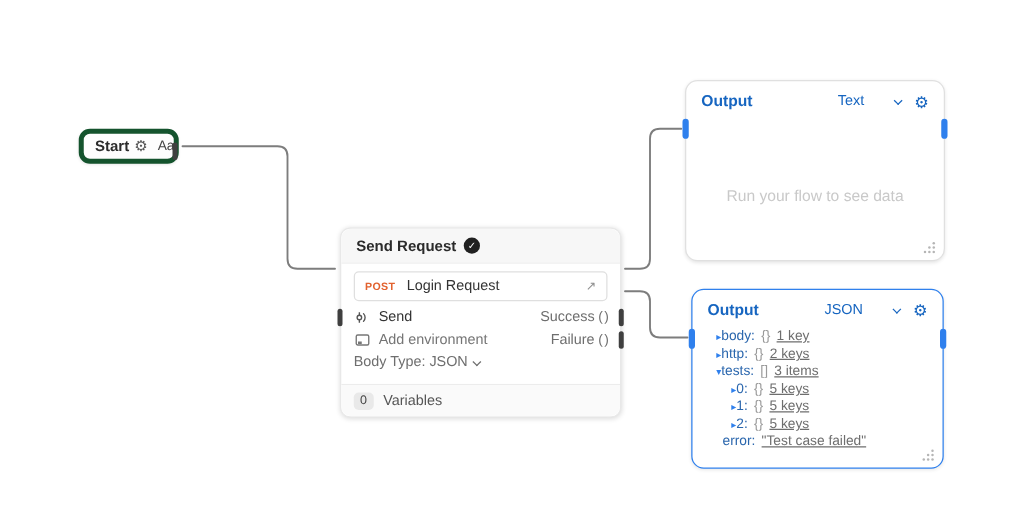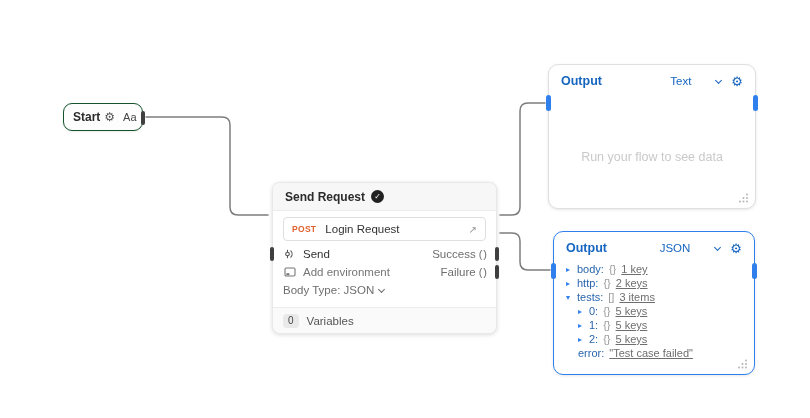--- a/index.html
+++ b/index.html
@@ -4,26 +4,26 @@
 <style>
   * { margin:0; padding:0; box-sizing:border-box; }
   body { font-family: "Liberation Sans", sans-serif; background:#fff; }
   .canvas { position:relative; width:810px; height:418px; background:#ffffff; overflow:hidden; }
 
   
   .wires { position:absolute; left:0; top:0; width:810px; height:418px; }
   .wires path { fill:none; stroke:#7d7d7d; stroke-width:1.5; stroke-linecap:round; }
 
   
-  .node { position:absolute; background:#fff; }
+  .node { position:absolute; background:#fff;text-align:right; }
   .port-dark { position:absolute; width:4px; height:14px; background:#3f3f3f; border-radius:2px; z-index:5; }
   .port-blue { position:absolute; width:5px; height:16px; background:#2f80ed; border-radius:2.5px; z-index:5; }
 
   
-  .start-node { left:63px; top:103px; width:80px; height:28px; border:1px solid #14532d;
+  .start-node { left:63px; top:103px; width:80px; height:28px; border:4px solid #14532d;
     border-radius:9px; background:#fdfdfd; box-shadow:0 1px 2px rgba(0,0,0,.08);
     display:flex; align-items:center; padding:0 7px 0 9px; gap:4px; z-index:4; }
   .start-label { font-size:12px; font-weight:bold; color:#2b2b2b; }
   .gear { font-size:12px; color:#565656; line-height:1; }
   .v-div { width:1px; height:14px; background:#dcdcdc; }
   .aa-label { font-size:11px; color:#454545; }
 
   
   .send-node { left:272px; top:145px; width:225px; height:152px; border-radius:8px;
     box-shadow:0 1px 4px rgba(0,0,0,.14); border:1px solid #e8e8e8; z-index:4;margin-top:37px; }

